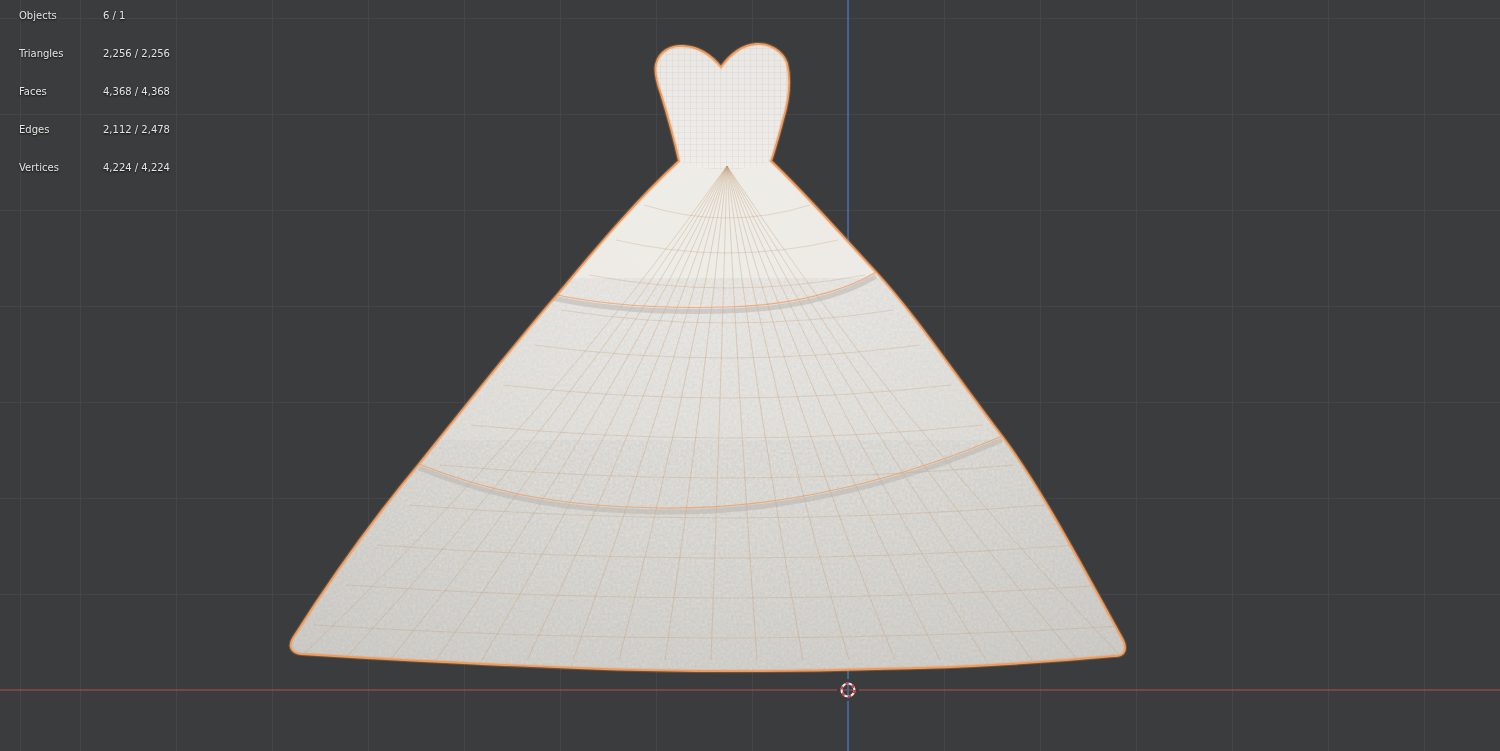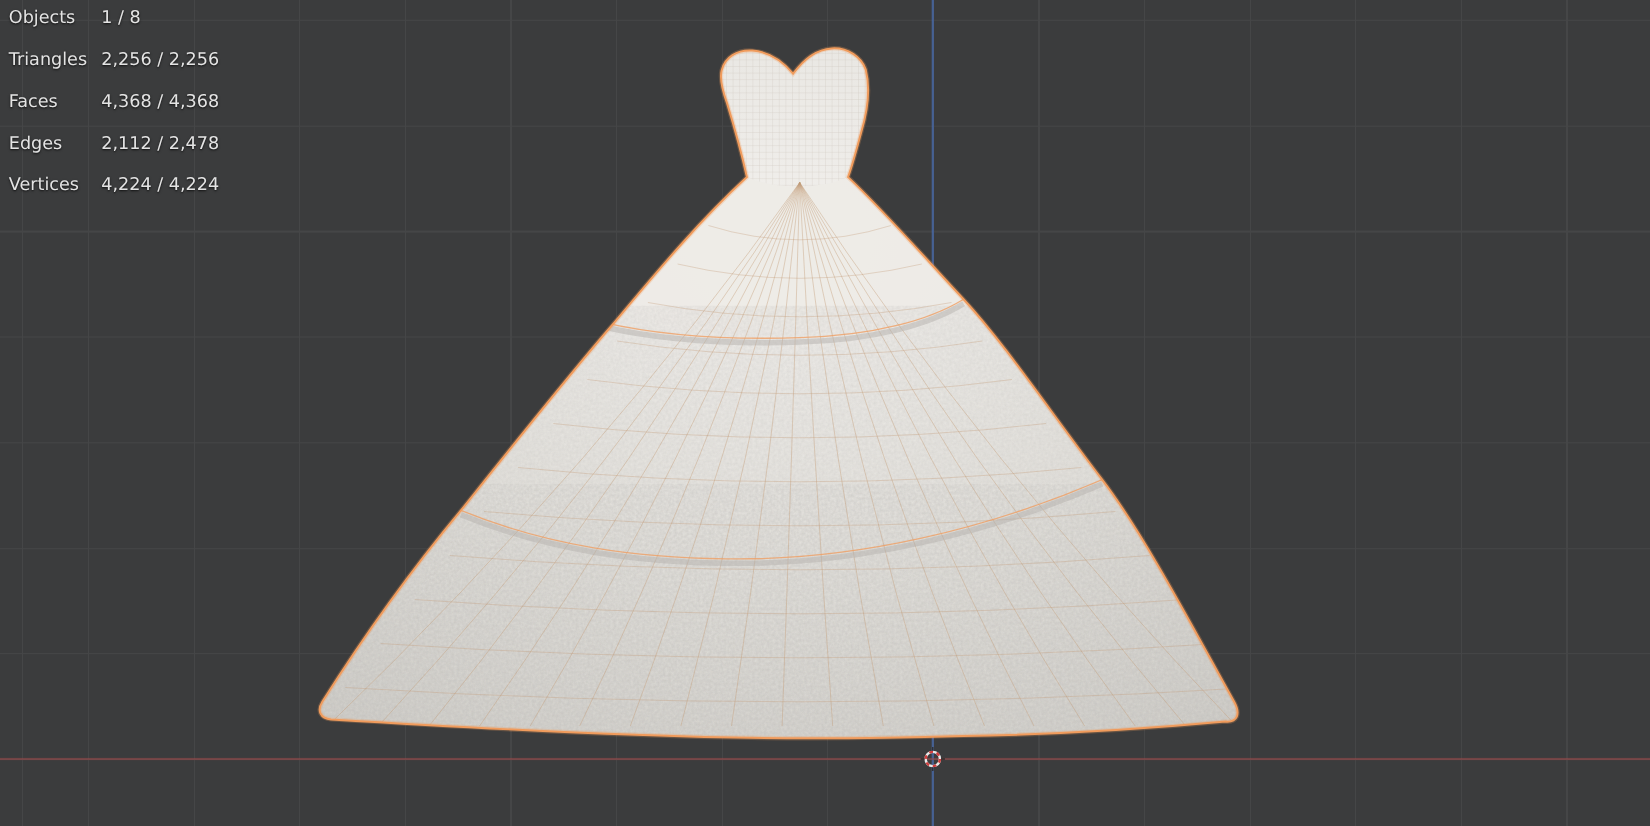--- a/index.html
+++ b/index.html
@@ -15,42 +15,42 @@
       repeating-linear-gradient(to right, var(--grid) 0 1px, transparent 1px 96px),
       repeating-linear-gradient(to bottom, var(--grid) 0 1px, transparent 1px 96px);
     background-position: 80px 0, 0 18px;
     font-family:"DejaVu Sans", "Liberation Sans", sans-serif;
   }
   .axis-z{position:absolute; top:0; bottom:0; left:847px; width:2px;
     background:var(--axis-z); opacity:.75;}
   .axis-x{position:absolute; left:0; right:0; top:689px; height:2px;
     background:var(--axis-x); opacity:.6;}
   .stats{
-    position:absolute; top:10px; left:8px; z-index:30;
+    position:absolute; top:10px; left:19px; z-index:30;
     display:grid; grid-template-columns:58px auto; column-gap:8px; row-gap:4px;
-    font-size:16px; line-height:12px; color:var(--text);
+    font-size:10px; line-height:12px; color:var(--text);
     text-shadow:0 1px 2px rgba(0,0,0,.8);
     gap:26px;
   }
   .stats span{white-space:nowrap;}
   .dress-svg{position:absolute; inset:0; z-index:10;}
   .cursor3d{position:absolute; left:836px; top:678px; width:24px; height:24px; z-index:20;}
   .outline-stroke{stroke:var(--outline); fill:none;}
 </style>
 </head>
 <body>
 
 <div class="viewport">
 
   <div class="axis-z"></div>
   <div class="axis-x"></div>
 
   <div class="stats">
     <span>Objects</span>
-    <span>1 / 8</span>
+    <span>6 / 1</span>
     <span>Triangles</span>
     <span>2,256 / 2,256</span>
     <span>Faces</span>
     <span>4,368 / 4,368</span>
     <span>Edges</span>
     <span>2,112 / 2,478</span>
     <span>Vertices</span>
     <span>4,224 / 4,224</span>
   </div>
 

